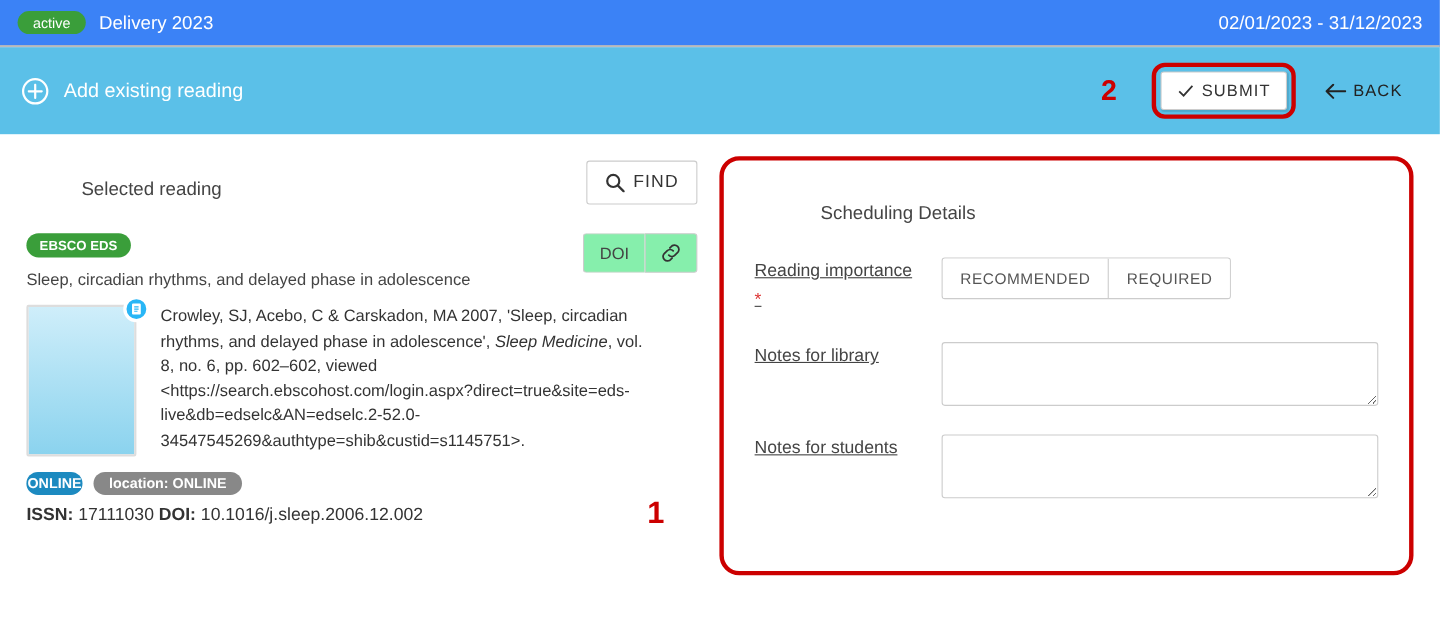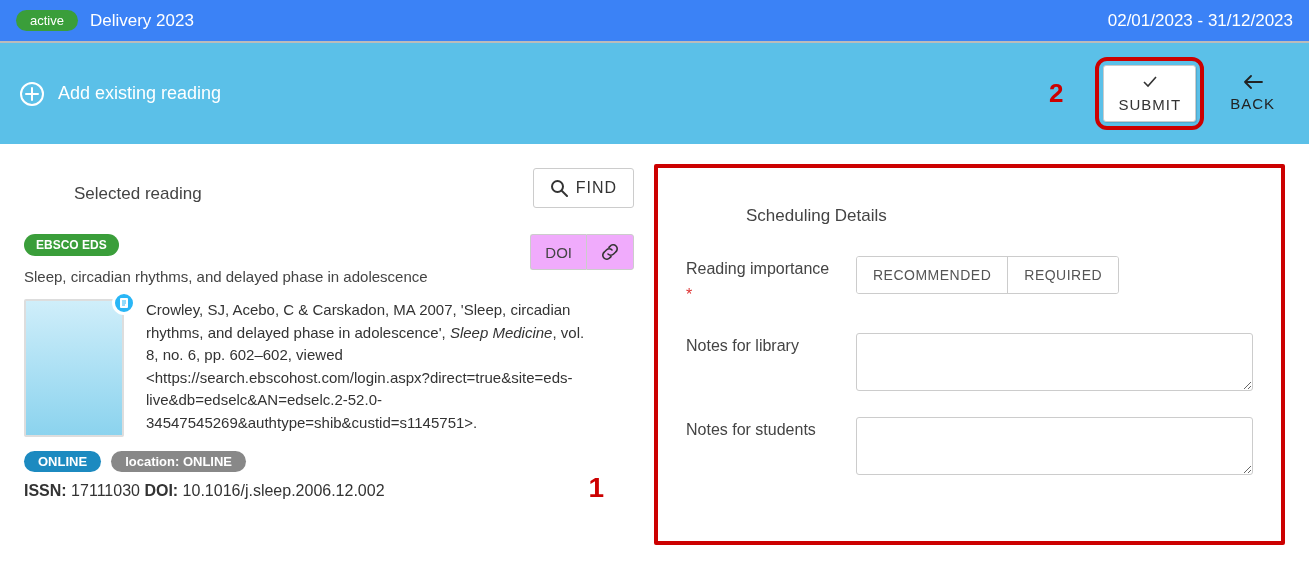--- a/index.html
+++ b/index.html
@@ -51,21 +51,20 @@
       border-radius: 3px;
       padding: 8px 14px;
       font-size: 15px;
       letter-spacing: 1px;
       display: flex;
       align-items: center;
       gap: 6px;
       cursor: pointer;
       color: #333;
       box-shadow: 1px 1px 1px rgba(0,0,0,0.12);
-      flex-direction: column;
     }
     .btn-back { background: transparent; border: none; color: #222; box-shadow: none; }
     .btn-back .arrow { font-size: 18px; }
     .submit-highlight {
       border: 4px solid #c00;
       border-radius: 12px;
       padding: 4px;
       display: inline-flex;
     }
     .annot-2 {
@@ -114,21 +113,21 @@
       top: 70px;
       right: 0;
       display: flex;
     }
     .doi-box, .link-box {
       border: 1px solid #ccc;
       padding: 8px 14px;
       font-size: 15px;
       color: #444;
       display: flex; align-items: center;
-      background: #f0abfc;
+      background: #86efac;
     }
     .doi-box { border-right: none; border-radius: 3px 0 0 3px; }
     .link-box { border-radius: 0 3px 3px 0; }
     
     .source-row { display: flex; align-items: center; gap: 12px; margin-bottom: 10px; flex-wrap: wrap; max-width: 440px;}
     .source-pill {
       background: #3a9e3a;
       color: #fff;
       border-radius: 14px;
       padding: 4px 12px;
@@ -156,21 +155,21 @@
       color:#fff;font-size:12px;
     }
     .citation-text { font-size: 15px; color: #333; line-height: 1.5; max-width: 440px; }
     .citation-text .italic { font-style: italic; }
     
     .pill-row { display: flex; gap: 10px; margin-top: 14px; }
     .pill-online {
       background: #1c8ac0;
       color: #fff;
       border-radius: 14px;
-      padding: 3px 14px;
+      padding: 3px 1px;
       font-size: 13px;
       font-weight: bold;
     }
     .pill-location {
       background: #888;
       color: #fff;
       border-radius: 14px;
       padding: 3px 14px;
       font-size: 13px;
       font-weight: bold;
@@ -182,40 +181,41 @@
       position: absolute;
       bottom: -4px;
       right: 30px;
       color: #c00;
       font-size: 28px;
       font-weight: bold;
     }
     
     .panel-highlight {
       border: 4px solid #c00;
-      border-radius: 2px;
+      border-radius: 18px;
       padding: 26px 28px 40px 28px;
     }
     .panel-heading {
       font-size: 17px;
       color: #444;
       text-align: left;
       margin: 12px 0 30px 60px;
     }
     .field-row {
       display: flex;
       align-items: flex-start;
       gap: 20px;
       margin-bottom: 26px;
     }
     .field-label {
       width: 150px;
       font-size: 16px;
       color: #444;
       line-height: 1.6;
+      text-decoration: underline;
     }
     .req { color: #d33; }
     .toggle-group {
       display: flex;
       border: 1px solid #ccc;
       border-radius: 3px;
       overflow: hidden;
     }
     .toggle-opt {
       padding: 10px 16px;

